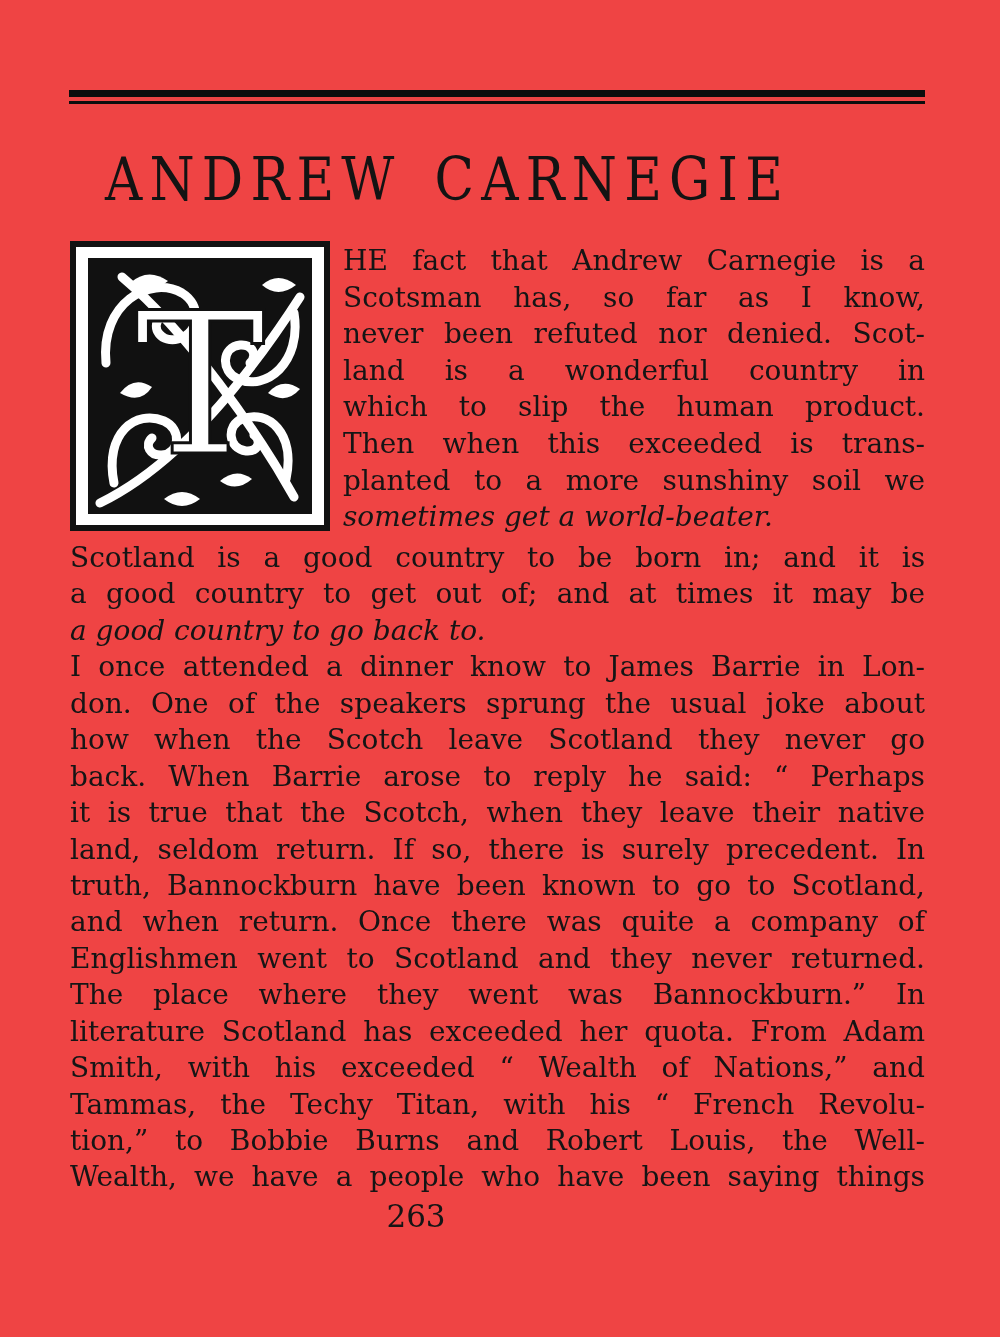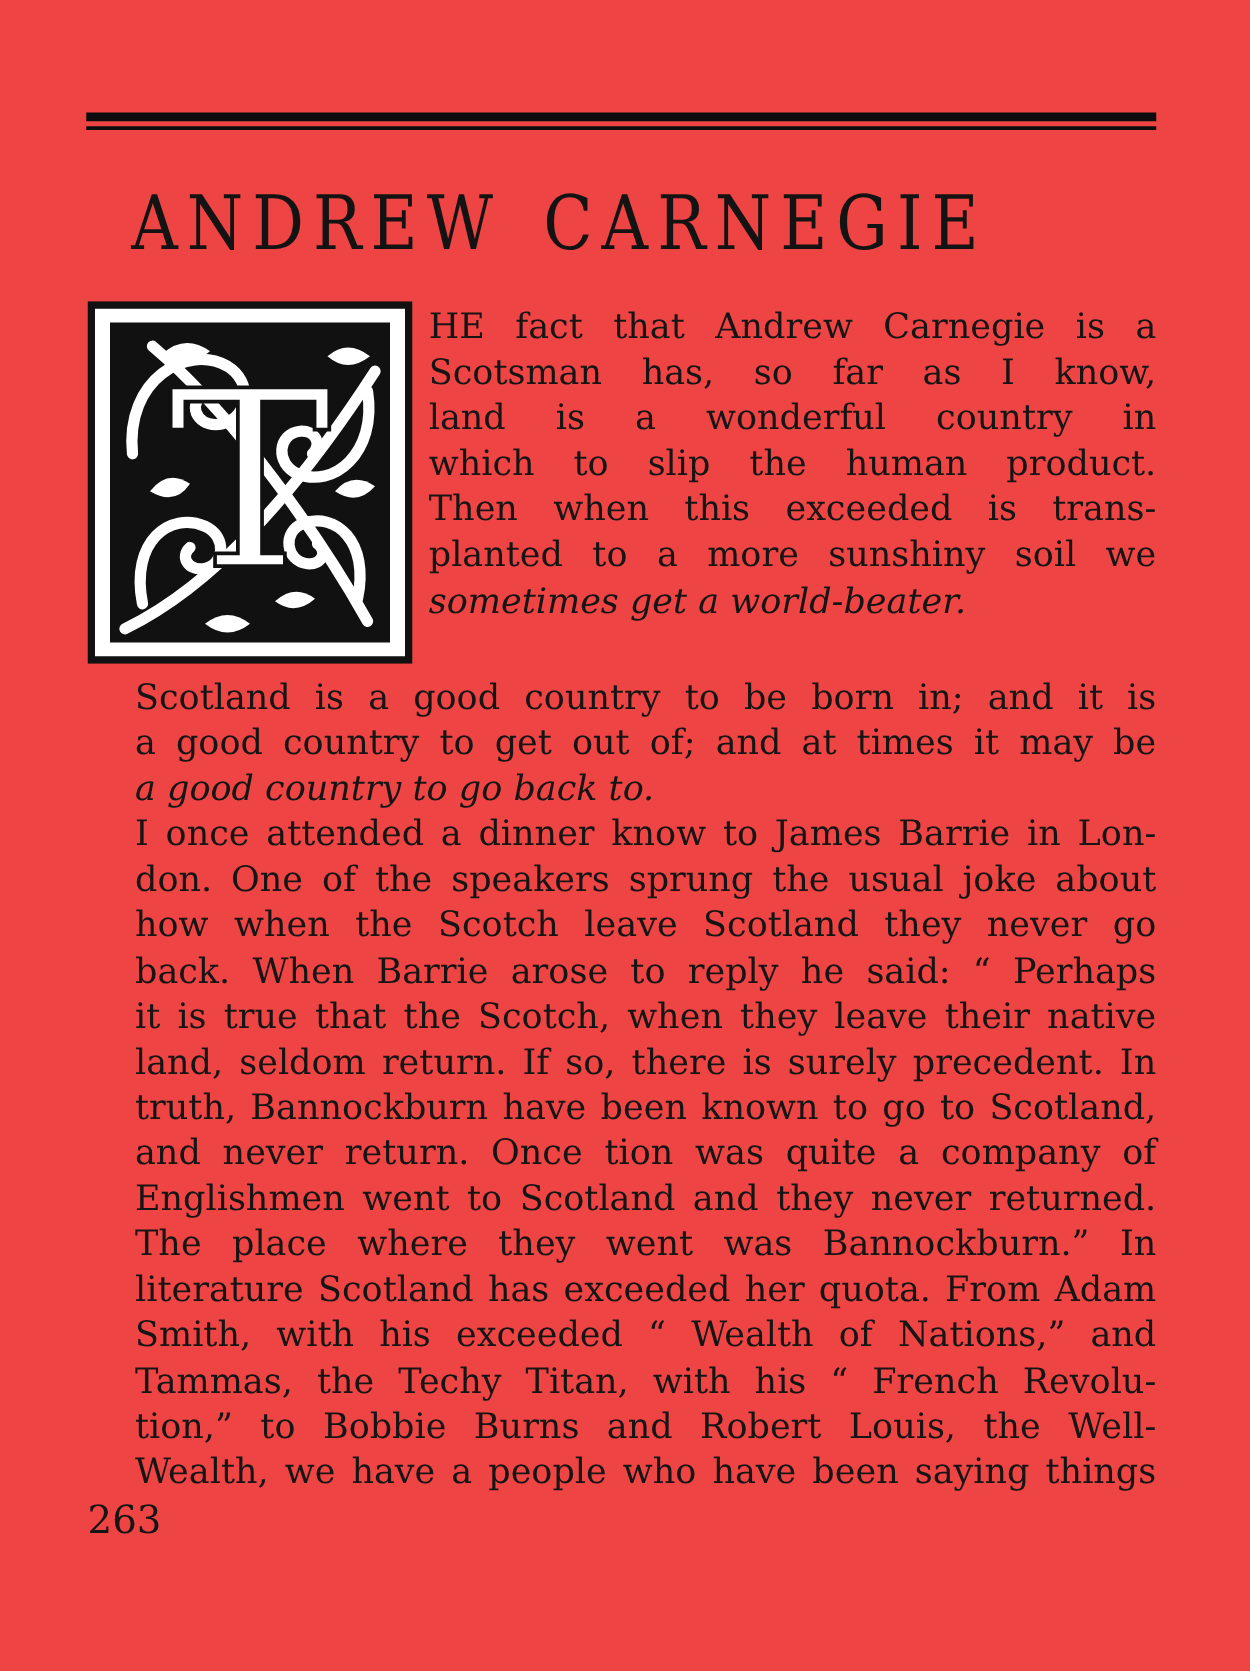--- a/index.html
+++ b/index.html
@@ -48,29 +48,29 @@
 
   .line {
     line-height: 36.6px;
     height: 36.6px;
     white-space: nowrap;
     text-align: justify;
     text-align-last: justify;
     text-justify: inter-word;
     overflow: visible;
   }
-  #full-lines .line { line-height: 36.45px; height: 36.45px; margin-left: 38px; }
+  #full-lines .line { line-height: 36.45px; height: 36.45px; }
   .line.no-just { text-align: left; text-align-last: left; font-style: italic; }
 
   .page-number {
     position: absolute;
     left: 70px;
     top: 1198px;
     width: 692px;
-    text-align: left;
+    text-align: center;
     font-size: 31px;
     color: #151515;
   }
 </style>
 </head>
 <body>
 
 <div class="page">
 
   <div class="rule thick"></div>
@@ -98,38 +98,39 @@
         <path d="M94,258 q18,-14 36,0 q-18,14 -36,0 Z"></path>
         <path d="M150,240 q16,-14 32,-2 q-16,14 -32,2 Z"></path>
       </g>
       <text x="130" y="212" text-anchor="middle" font-family="DejaVu Serif, Liberation Serif, serif" font-size="196" fill="#ffffff" stroke="#111111" stroke-width="3">T</text>
     </svg>
   </div>
 
   <div class="textcol" id="wrapped-lines">
       <div class="line">HE fact that Andrew Carnegie is a</div>
       <div class="line">Scotsman has, so far as I know,</div>
+      <div class="line">never been refuted nor denied. Scot-</div>
       <div class="line">land is a wonderful country in</div>
       <div class="line">which to slip the human product.</div>
       <div class="line">Then when this exceeded is trans-</div>
       <div class="line">planted to a more sunshiny soil we</div>
       <div class="line no-just">sometimes get a world-beater.</div>
     </div>
   <div class="textcol" id="full-lines">
       <div class="line">Scotland is a good country to be born in; and it is</div>
       <div class="line">a good country to get out of; and at times it may be</div>
       <div class="line no-just">a good country to go back to.</div>
       <div class="line">I once attended a dinner know to James Barrie in Lon-</div>
       <div class="line">don. One of the speakers sprung the usual joke about</div>
       <div class="line">how when the Scotch leave Scotland they never go</div>
       <div class="line">back. When Barrie arose to reply he said: “ Perhaps</div>
       <div class="line">it is true that the Scotch, when they leave their native</div>
       <div class="line">land, seldom return. If so, there is surely precedent. In</div>
       <div class="line">truth, Bannockburn have been known to go to Scotland,</div>
-      <div class="line">and never return. Once tion was quite a company of</div>
+      <div class="line">and when return. Once there was quite a company of</div>
       <div class="line">Englishmen went to Scotland and they never returned.</div>
       <div class="line">The place where they went was Bannockburn.” In</div>
       <div class="line">literature Scotland has exceeded her quota. From Adam</div>
       <div class="line">Smith, with his exceeded “ Wealth of Nations,” and</div>
       <div class="line">Tammas, the Techy Titan, with his “ French Revolu-</div>
       <div class="line">tion,” to Bobbie Burns and Robert Louis, the Well-</div>
       <div class="line">Wealth, we have a people who have been saying things</div>
     </div>
 
   <div class="page-number">263</div>

